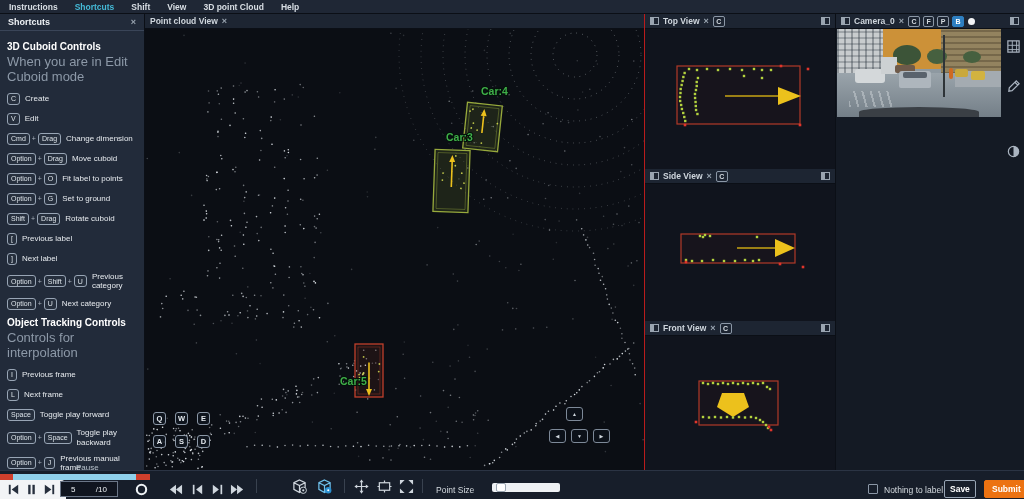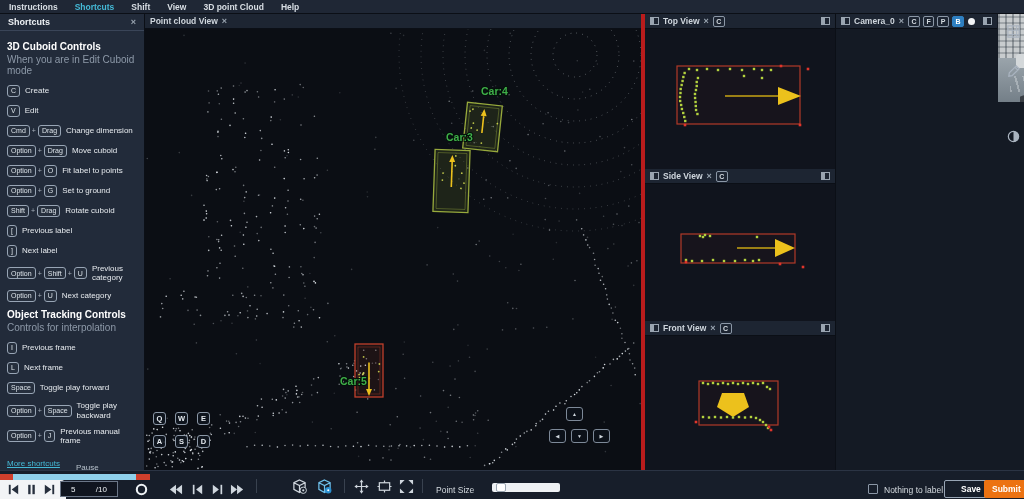--- a/index.html
+++ b/index.html
@@ -12,70 +12,70 @@
   .mi.active{color:#44b9d6}
 
   
   #content{position:absolute;top:14px;left:0;right:0;bottom:29px;display:flex;}
 
   
   #sidebar{width:145px;background:#222b3a;border-right:1px solid #0b0f16;display:flex;flex-direction:column;}
   .sb-head{height:17px;display:flex;align-items:center;justify-content:space-between;padding:0 8px;border-bottom:1px solid #3a4558;font-size:9px;font-weight:bold;color:#eef2f5;}
   .sb-body{padding:5px 7px;flex:1;overflow:hidden;}
   .sb-sec-h{font-size:10px;font-weight:bold;color:#fff;margin:5px 0 2px;}
-  .sb-sec-sub{color:#8d99a8;font-size:10px;margin-bottom:8px;}
+  .sb-sec-sub{color:#8d99a8;font-size:13px;margin-bottom:8px;}
   .sc-row{display:flex;align-items:center;margin-bottom:7px;min-height:13px;}
   .kbd{border:1px solid #98a5b5;border-radius:3px;padding:1.5px 3px;font-size:7px;color:#dbe2e8;line-height:1;white-space:nowrap;background:rgba(255,255,255,.02)}
   .plus{margin:0 2px;font-size:7px;color:#aab4bf;}
   .sc-label{margin-left:5px;font-size:8px;color:#e6eaee;line-height:1.15;}
   .more-link{color:#44b9d6;font-size:8px;text-decoration:underline;cursor:pointer;display:inline-block;margin-top:1px}
   .xbtn{color:#9aa5b1;font-size:9px;cursor:pointer;line-height:1}
 
   
   .p-head{height:15px;background:#1d2532;border-bottom:1px solid #0b0f16;display:flex;align-items:center;gap:4px;padding:0 5px;font-size:8.5px;font-weight:bold;color:#cfd6dd;flex:none}
   .hk{border:1px solid #8b97a6;border-radius:2px;font-size:7px;padding:0 2.5px;line-height:9px;height:11px;color:#d5dbe0;cursor:pointer}
   .hk.active{background:#2e7fc1;border-color:#2e7fc1;color:#fff}
   .win-ic{width:9px;height:8px;border:1px solid #9aa5b1;position:relative;display:inline-block;cursor:pointer;flex:none}
   .win-ic::before{content:"";position:absolute;left:0;top:0;bottom:0;width:3px;background:#9aa5b1}
   .sp{flex:1}
   .dot-ic{width:7px;height:7px;border-radius:50%;background:#f2f4f6;display:inline-block;cursor:pointer}
 
   
-  #pc{width:500px;background:#0b0e14;display:flex;flex-direction:column;border-right:4px solid #b91c1c}
+  #pc{width:500px;background:#0b0e14;display:flex;flex-direction:column;border-right:1px solid #b91c1c}
   #pc-wrap{position:relative;flex:1;overflow:hidden;cursor:crosshair}
   .pc-key{position:absolute;width:13px;height:13px;border:1px solid #8b97a6;border-radius:3px;background:rgba(16,22,31,.9);color:#e6ebf0;font-size:7.5px;display:flex;align-items:center;justify-content:center;font-weight:bold;cursor:pointer}
   .pad-btn{position:absolute;width:17px;height:14px;border:1px solid #7d8998;border-radius:3px;background:rgba(13,18,26,.85);display:flex;align-items:center;justify-content:center;font-size:5px;color:#cfd6dd;cursor:pointer}
 
   
   #views{width:190px;display:flex;flex-direction:column;background:#10141d}
   .vp{display:flex;flex-direction:column;border-bottom:1px solid #0b0f16}
   .vp-body{flex:1;background:#10141d;position:relative}
 
   
-  #cam{width:189px;display:flex;flex-direction:row;border-left:1px solid #0b0f16;background:#141a24}
+  #cam{width:189px;display:flex;flex-direction:column;border-left:1px solid #0b0f16;background:#141a24}
   #cam-body{position:relative;flex:1}
   #cam-img{position:absolute;left:1px;top:0;width:164px;height:88px;overflow:hidden;background:#8e99a1}
   .ci{position:absolute}
   .strip-ic{position:absolute;right:5px;width:13px;height:13px;cursor:pointer}
 
   
   #bottombar{position:absolute;left:0;bottom:0;width:100%;height:29px;background:#171e2a;border-top:1px solid #2b3444;font-size:8.5px;}
   #progress{position:absolute;left:0;top:3px;height:6px;width:150px;display:flex}
   #progress div{height:100%}
   #bb-white{position:absolute;left:0;top:9px;width:66px;height:20px;background:#f2f4f6;border-radius:0 5px 0 0}
   #pause-lab{position:absolute;left:76px;top:-8px;font-size:8px;color:#b6c0ca}
   .bb-abs{position:absolute;top:11px;display:flex;align-items:center;cursor:pointer}
   .bb-sep{position:absolute;top:8px;width:1px;height:14px;background:#39424f}
   #frame-box{position:absolute;left:60px;top:10px;width:58px;height:16px;border:1px solid #6b7687;background:#10151f;color:#eef2f5;display:flex;align-items:center;justify-content:space-around;font-size:8px;cursor:text}
   #pt-label{position:absolute;left:436px;top:14px;color:#d5dbe0}
   #pt-slider{position:absolute;left:492px;top:12px;width:68px;height:9px;background:#eef1f4;border-radius:2px;cursor:pointer}
   #pt-thumb{position:absolute;left:4px;top:0;width:10px;height:9px;background:#fff;border:1px solid #9aa5b1;border-radius:2px}
   #ntl-cb{position:absolute;left:868px;top:13px;width:10px;height:10px;border:1px solid #8b97a6;border-radius:1px;background:transparent;cursor:pointer}
   #ntl-lab{position:absolute;left:884px;top:14px;color:#d5dbe0;cursor:pointer}
-  #save-btn{position:absolute;left:944px;top:9px;height:18px;padding:0 16px;background:transparent;border:1px solid #98a5b5;border-radius:2px;color:#fff;font-size:8.5px;font-weight:bold;cursor:pointer;font-family:inherit}
+  #save-btn{position:absolute;left:944px;top:9px;height:18px;padding:0 5px;background:transparent;border:1px solid #98a5b5;border-radius:2px;color:#fff;font-size:8.5px;font-weight:bold;cursor:pointer;font-family:inherit}
   #submit-btn{position:absolute;left:984px;top:9px;height:18px;padding:0 7px;background:#ec7211;border:1px solid #ec7211;border-radius:2px;color:#fff;font-size:8.5px;font-weight:bold;cursor:pointer;font-family:inherit}
   svg{display:block}
   text{font-family:"Liberation Sans","DejaVu Sans",sans-serif}
 </style>
 </head>
 <body>
 
 <div id="app">
 
   <div id="menubar">

